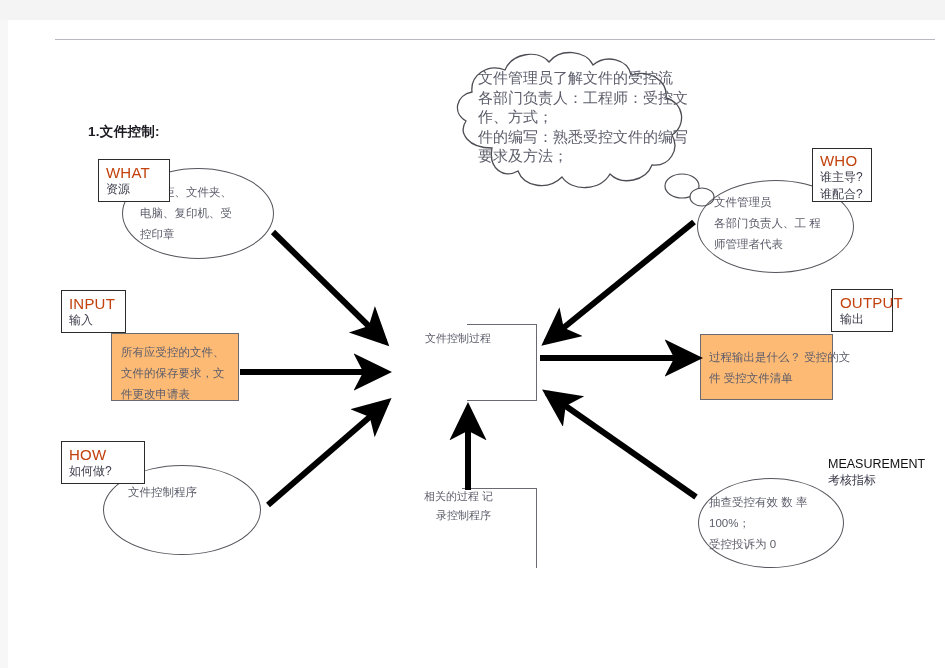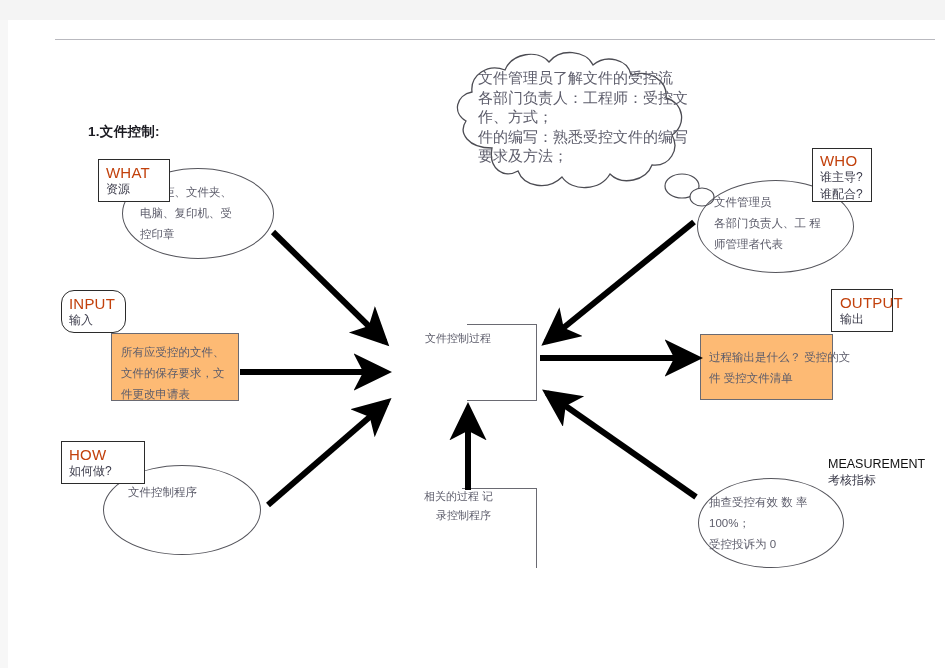--- a/index.html
+++ b/index.html
@@ -218,21 +218,21 @@
   </div>
 
   <div class="ellipse abs" style="left:122px; top:168px; width:152px; height:91px;">
     <div class="inner" style="left:17px; top:13px;">
       <div class="line">文件柜、文件夹、</div>
       <div class="line">电脑、复印机、受</div>
       <div class="line">控印章</div>
     </div>
   </div>
 
-  <div class="labelbox abs" style="left:61px; top:290px; width:65px; height:43px;border-radius:13px;">
+  <div class="labelbox abs" style="left:61px; top:290px; width:65px; height:43px;">
     <div class="en">INPUT</div>
     <div class="cn">输入</div>
   </div>
 
   <div class="contentbox abs" style="left:111px; top:333px; width:128px; height:68px; padding:8px 0 0 9px;">
     <div class="line">所有应受控的文件、</div>
     <div class="line">文件的保存要求，文</div>
     <div class="line">件更改申请表</div>
   </div>
 

